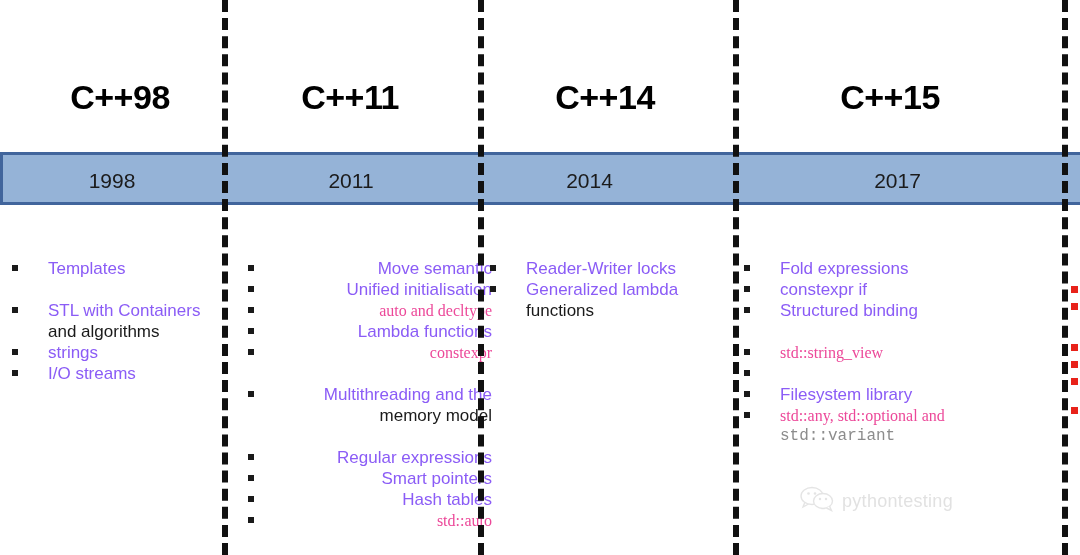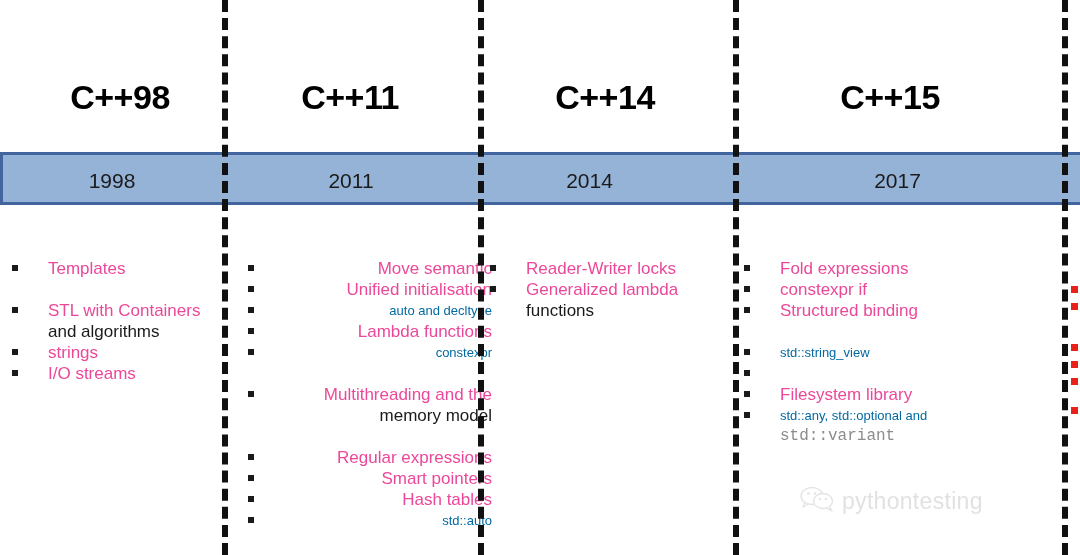--- a/index.html
+++ b/index.html
@@ -85,27 +85,27 @@
     position: absolute;
     left: 0;
     top: 7px;
     width: 6px;
     height: 6px;
     background: #1a1a1a;
   }
   .feature-item .text {
     display: block;
     font-size: 17px;
+    color: #8b5cf6;
+    white-space: nowrap;
+  }
+  .feature-item.code .text {
+    font-family: Liberation Serif, serif;
     color: #ec4899;
-    white-space: nowrap;
-  }
-  .feature-item.code .text {
-    font-family: Liberation Sans, sans-serif;
-    color: #0369a1;
-    font-size: 13px;
+    font-size: 16px;
   }
   .feature-item .cont {
     display: block;
     font-size: 17px;
     color: #1a1a1a;
     white-space: nowrap;
   }
   .feature-item.code .cont {
     font-family: "Liberation Mono", "DejaVu Sans Mono", monospace;
     color: #8c8c8c;
@@ -129,21 +129,21 @@
     position: absolute;
     left: 800px;
     top: 486px;
     display: flex;
     align-items: center;
     gap: 8px;
     opacity: 0.55;
     z-index: 8;
   }
   #watermark .wm-text {
-    font-size: 23px;
+    font-size: 18px;
     color: #c9c9c9;
     letter-spacing: 0.3px;
   }
 </style>
 </head>
 <body>
 
 <div id="canvas">
 
   <div id="dividers">

